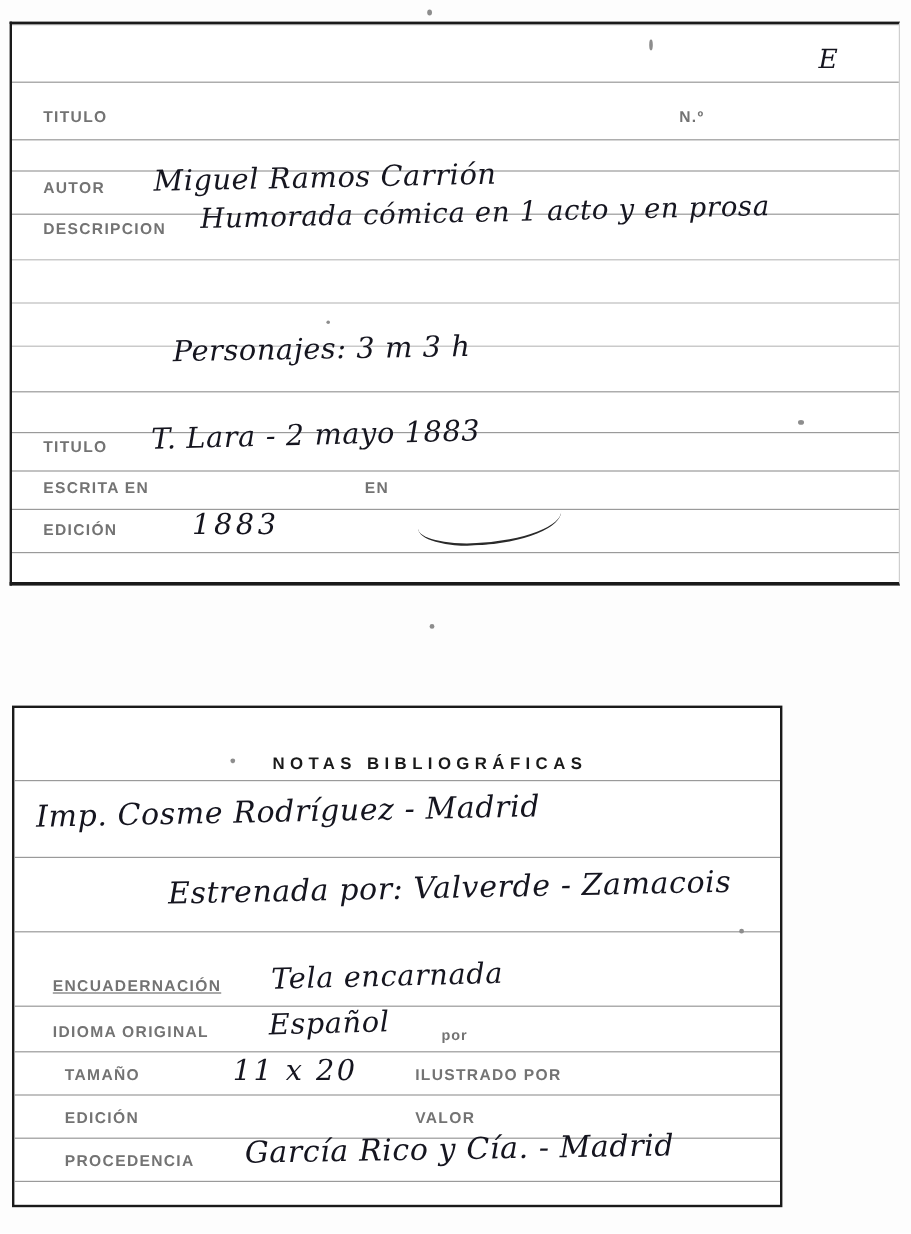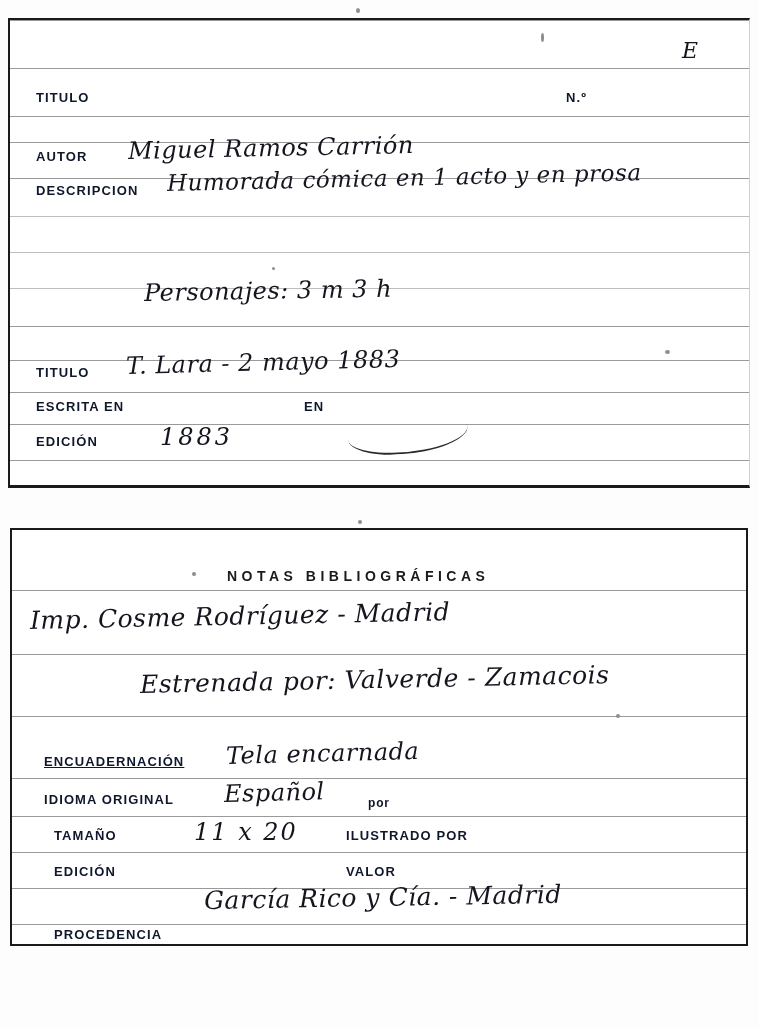--- a/index.html
+++ b/index.html
@@ -37,22 +37,22 @@
     width: 742px;
     height: 470px;
     border-top: 2px solid #1a1a1a;
     border-bottom: 3px solid #1a1a1a;
     border-left: 2px solid #1a1a1a;
     border-right: 1px solid #cfcfcf;
   }
 
   .card-bottom {
     left: 10px;
-    top: 528px;
-    width: 738px;
+    top: 588px;
+    width: 642px;
     height: 418px;
     border: 2px solid #1a1a1a;
   }
 
   
   .rules {
     position: absolute;
     left: 0; top: 0; right: 0; bottom: 0;
     pointer-events: none;
   }
@@ -65,21 +65,21 @@
   }
   .rule.faint { border-top: 1px solid #bdbdbd; }
 
   
   .label {
     position: absolute;
     font-family: "Liberation Sans", sans-serif;
     font-size: 13px;
     font-weight: 700;
     letter-spacing: 1.1px;
-    color: #0f172a;
+    color: #737373;
     white-space: nowrap;
   }
   .label.small {
     font-size: 12px;
     letter-spacing: 0.8px;
     padding-left: 28px;
   }
   .heading {
     position: absolute;
     font-family: "Liberation Sans", sans-serif;
@@ -248,21 +248,21 @@
     <div class="hand sm" style="left:502px; top:288px;"></div>
 
     <div class="label" style="left:42px; top:334px;">EDICIÓN</div>
 
     <div class="hand sm" style="left:150px; top:324px;"></div>
 
     <div class="label" style="left:334px; top:334px;">VALOR</div>
 
     <div class="hand sm" style="left:420px; top:324px;"></div>
 
-    <div class="label" style="left:42px; top:370px;margin-top:27px;">PROCEDENCIA</div>
+    <div class="label" style="left:42px; top:370px;">PROCEDENCIA</div>
 
     <div class="hand mid" style="left:192px; top:356px; transform:rotate(-1deg); font-size:25px;">García Rico y Cía. - Madrid</div>
 
     <div class="speck" style="left:180px; top:42px; width:4px; height:4px;"></div>
     <div class="speck" style="left:604px; top:184px; width:4px; height:4px;"></div>
   </div>
 
 </div>
 
 </body></html>

